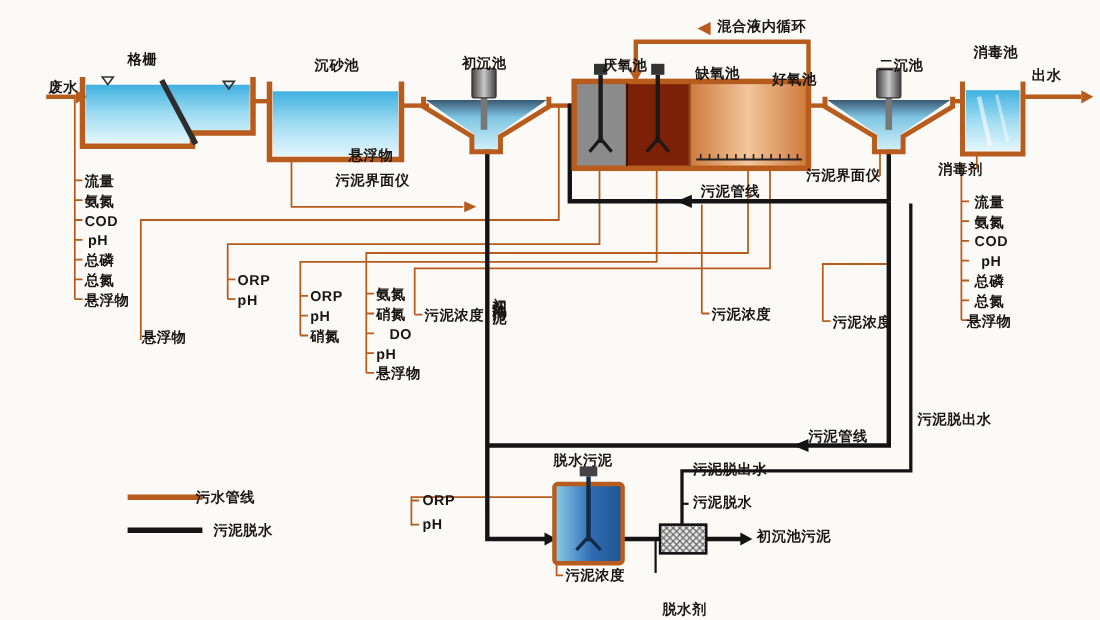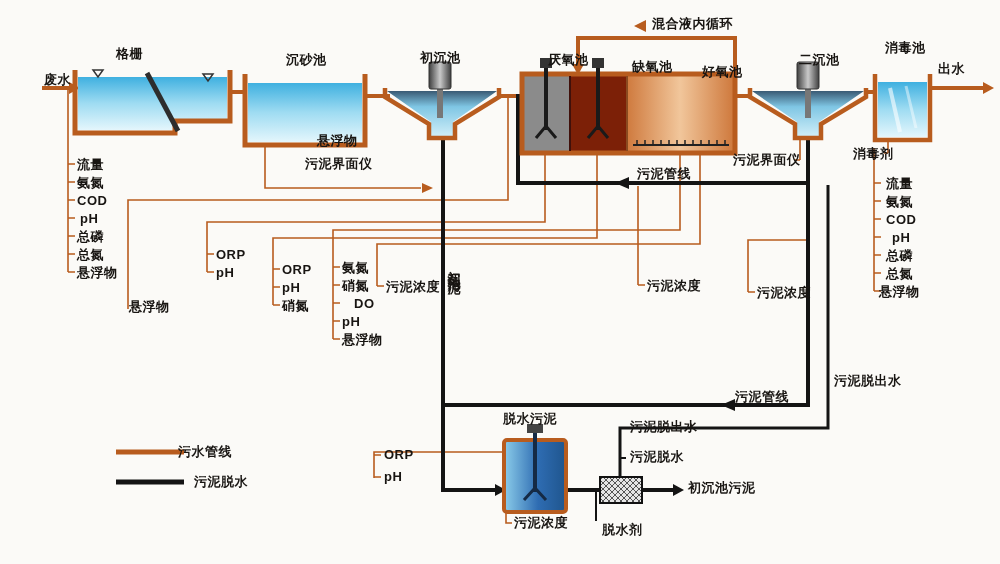--- a/index.html
+++ b/index.html
@@ -228,19 +228,19 @@
 
   <div class="lbl" style="left:735px;top:389px">污泥管线</div>
   <div class="lbl" style="left:834px;top:373px">污泥脱出水</div>
 
   <div class="lbl" style="left:503px;top:411px">脱水污泥</div>
   <div class="lbl" style="left:384px;top:447px">ORP</div>
   <div class="lbl" style="left:384px;top:469px">pH</div>
   <div class="lbl" style="left:630px;top:419px">污泥脱出水</div>
   <div class="lbl" style="left:630px;top:449px">污泥脱水</div>
   <div class="lbl" style="left:688px;top:480px">初沉池污泥</div>
-  <div class="lbl" style="left:602px;top:522px">脱水剂</div>
+  <div class="lbl" style="left:602px;top:546px">脱水剂</div>
   <div class="lbl" style="left:514px;top:515px">污泥浓度</div>
 
   <div class="lbl" style="left:178px;top:444px">污水管线</div>
   <div class="lbl" style="left:194px;top:474px">污泥脱水</div>
 
 </div>
 
 </body></html>

